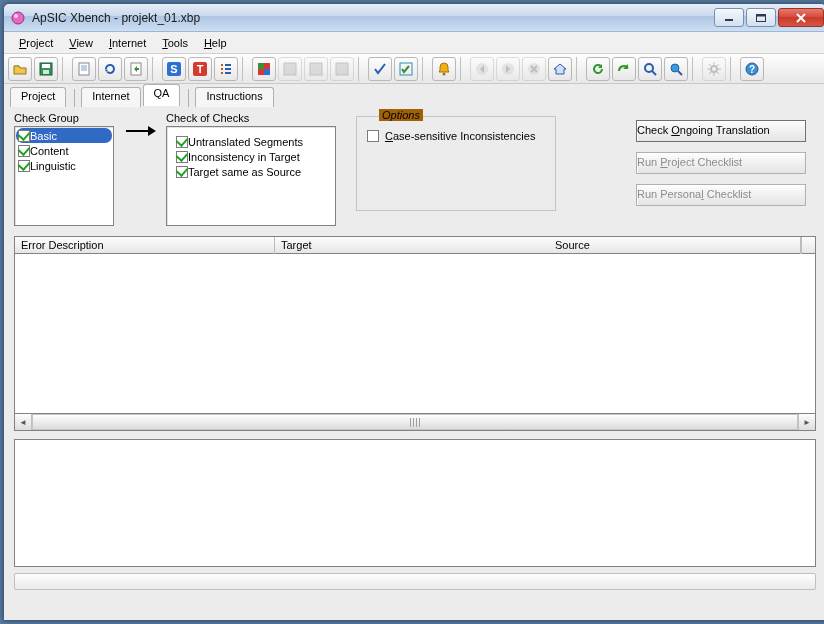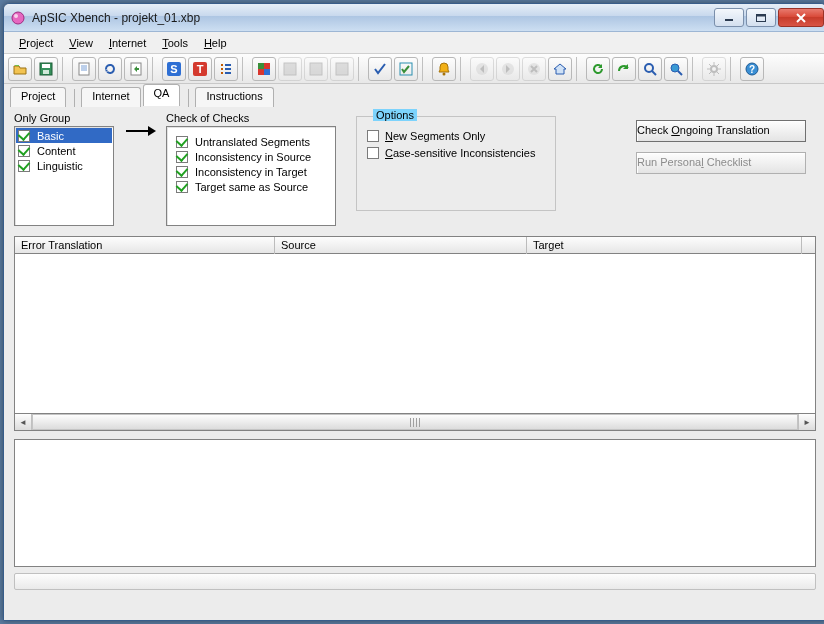--- a/index.html
+++ b/index.html
@@ -151,23 +151,24 @@
     width: 170px;
     height: 100px;
     border: 1px solid #828282;
     background: #fff;
     box-shadow: inset 1px 1px 0 #e3e3e3;
     padding: 7px;
   }
   .listitem {
     display: flex;
     align-items: center;
-    gap: 7px;
+    gap: 0;
     padding: 1px 2px;
     height: 15px;
+    border-radius: 7px;
   }
   .listitem.selected {
     background: #316ac5;
     color: #fff;
   }
   .chk {
     width: 12px; height: 12px;
     border: 1px solid #7b7b7b;
     background: #fff;
     display: inline-flex;
@@ -202,23 +203,24 @@
   .options {
     border: 1px solid #c4c4c4;
     padding: 10px 10px 10px 10px;
     width: 200px;
     height: 95px;
     margin-top: 4px;
     position: relative;
   }
   .options .legend {
     position: absolute;
-    top: -8px; left: 16px;
-    background: #7dd3fc;
+    top: -8px; left: 22px;
+    background: #a16207;
     padding: 0 3px;
+    font-style: italic;
   }
   .optrow {
     display: flex;
     align-items: center;
     gap: 6px;
     height: 17px;
   }
   .optchk {
     width: 12px; height: 12px;
     border: 1px solid #7b7b7b;
@@ -538,21 +540,21 @@
     <div class="tab">Project</div>
     <div class="tab divsep"></div>
     <div class="tab">Internet</div>
     <div class="tab active">QA</div>
     <div class="tab divsep"></div>
     <div class="tab">Instructions</div>
   </div>
 
   <div class="mainarea">
     <div>
-      <div class="col-label">Only Group</div>
+      <div class="col-label">Check Group</div>
       <div class="listbox">
         <div class="listitem selected">
           <span class="chk checked"></span>
           <span>Basic</span>
         </div>
         <div class="listitem">
           <span class="chk checked"></span>
           <span>Content</span>
         </div>
         <div class="listitem">
@@ -566,56 +568,49 @@
 
     <div>
       <div class="col-label">Check of Checks</div>
       <div class="checksbox">
         <div class="listitem">
             <span class="chk checked"></span>
             <span>Untranslated Segments</span>
           </div>
         <div class="listitem">
             <span class="chk checked"></span>
-            <span>Inconsistency in Source</span>
-          </div>
-        <div class="listitem">
-            <span class="chk checked"></span>
             <span>Inconsistency in Target</span>
           </div>
         <div class="listitem">
             <span class="chk checked"></span>
             <span>Target same as Source</span>
           </div>
       </div>
     </div>
 
     <div class="options">
       <span class="legend">Options</span>
       <div class="optrow">
         <span class="optchk"></span>
-        <span><span class="ul">N</span>ew Segments Only</span>
-      </div>
-      <div class="optrow">
-        <span class="optchk"></span>
         <span><span class="ul">C</span>ase-sensitive Inconsistencies</span>
       </div>
     </div>
 
     <div class="btncol">
       <div class="pushbtn">Check <span class="ul">O</span>ngoing Translation</div>
+      <div class="pushbtn disabled">Run <span class="ul">P</span>roject Checklist</div>
       <div class="pushbtn disabled">Run Persona<span class="ul">l</span> Checklist</div>
     </div>
   </div>
 
   <div class="tablearea">
     <div class="tableheader">
-      <div class="thcell err">Error Translation</div>
+      <div class="thcell err">Error Description</div>
+      <div class="thcell tgt">Target</div>
       <div class="thcell src">Source</div>
-      <div class="thcell tgt">Target</div>
       <div class="thcell end"></div>
     </div>
     <div class="tablebody"></div>
     <div class="hscroll">
       <div class="sbtn">◄</div>
       <div class="strack">
         <div class="sthumb">
             <div class="sgrip"></div>
           </div>
       </div>

